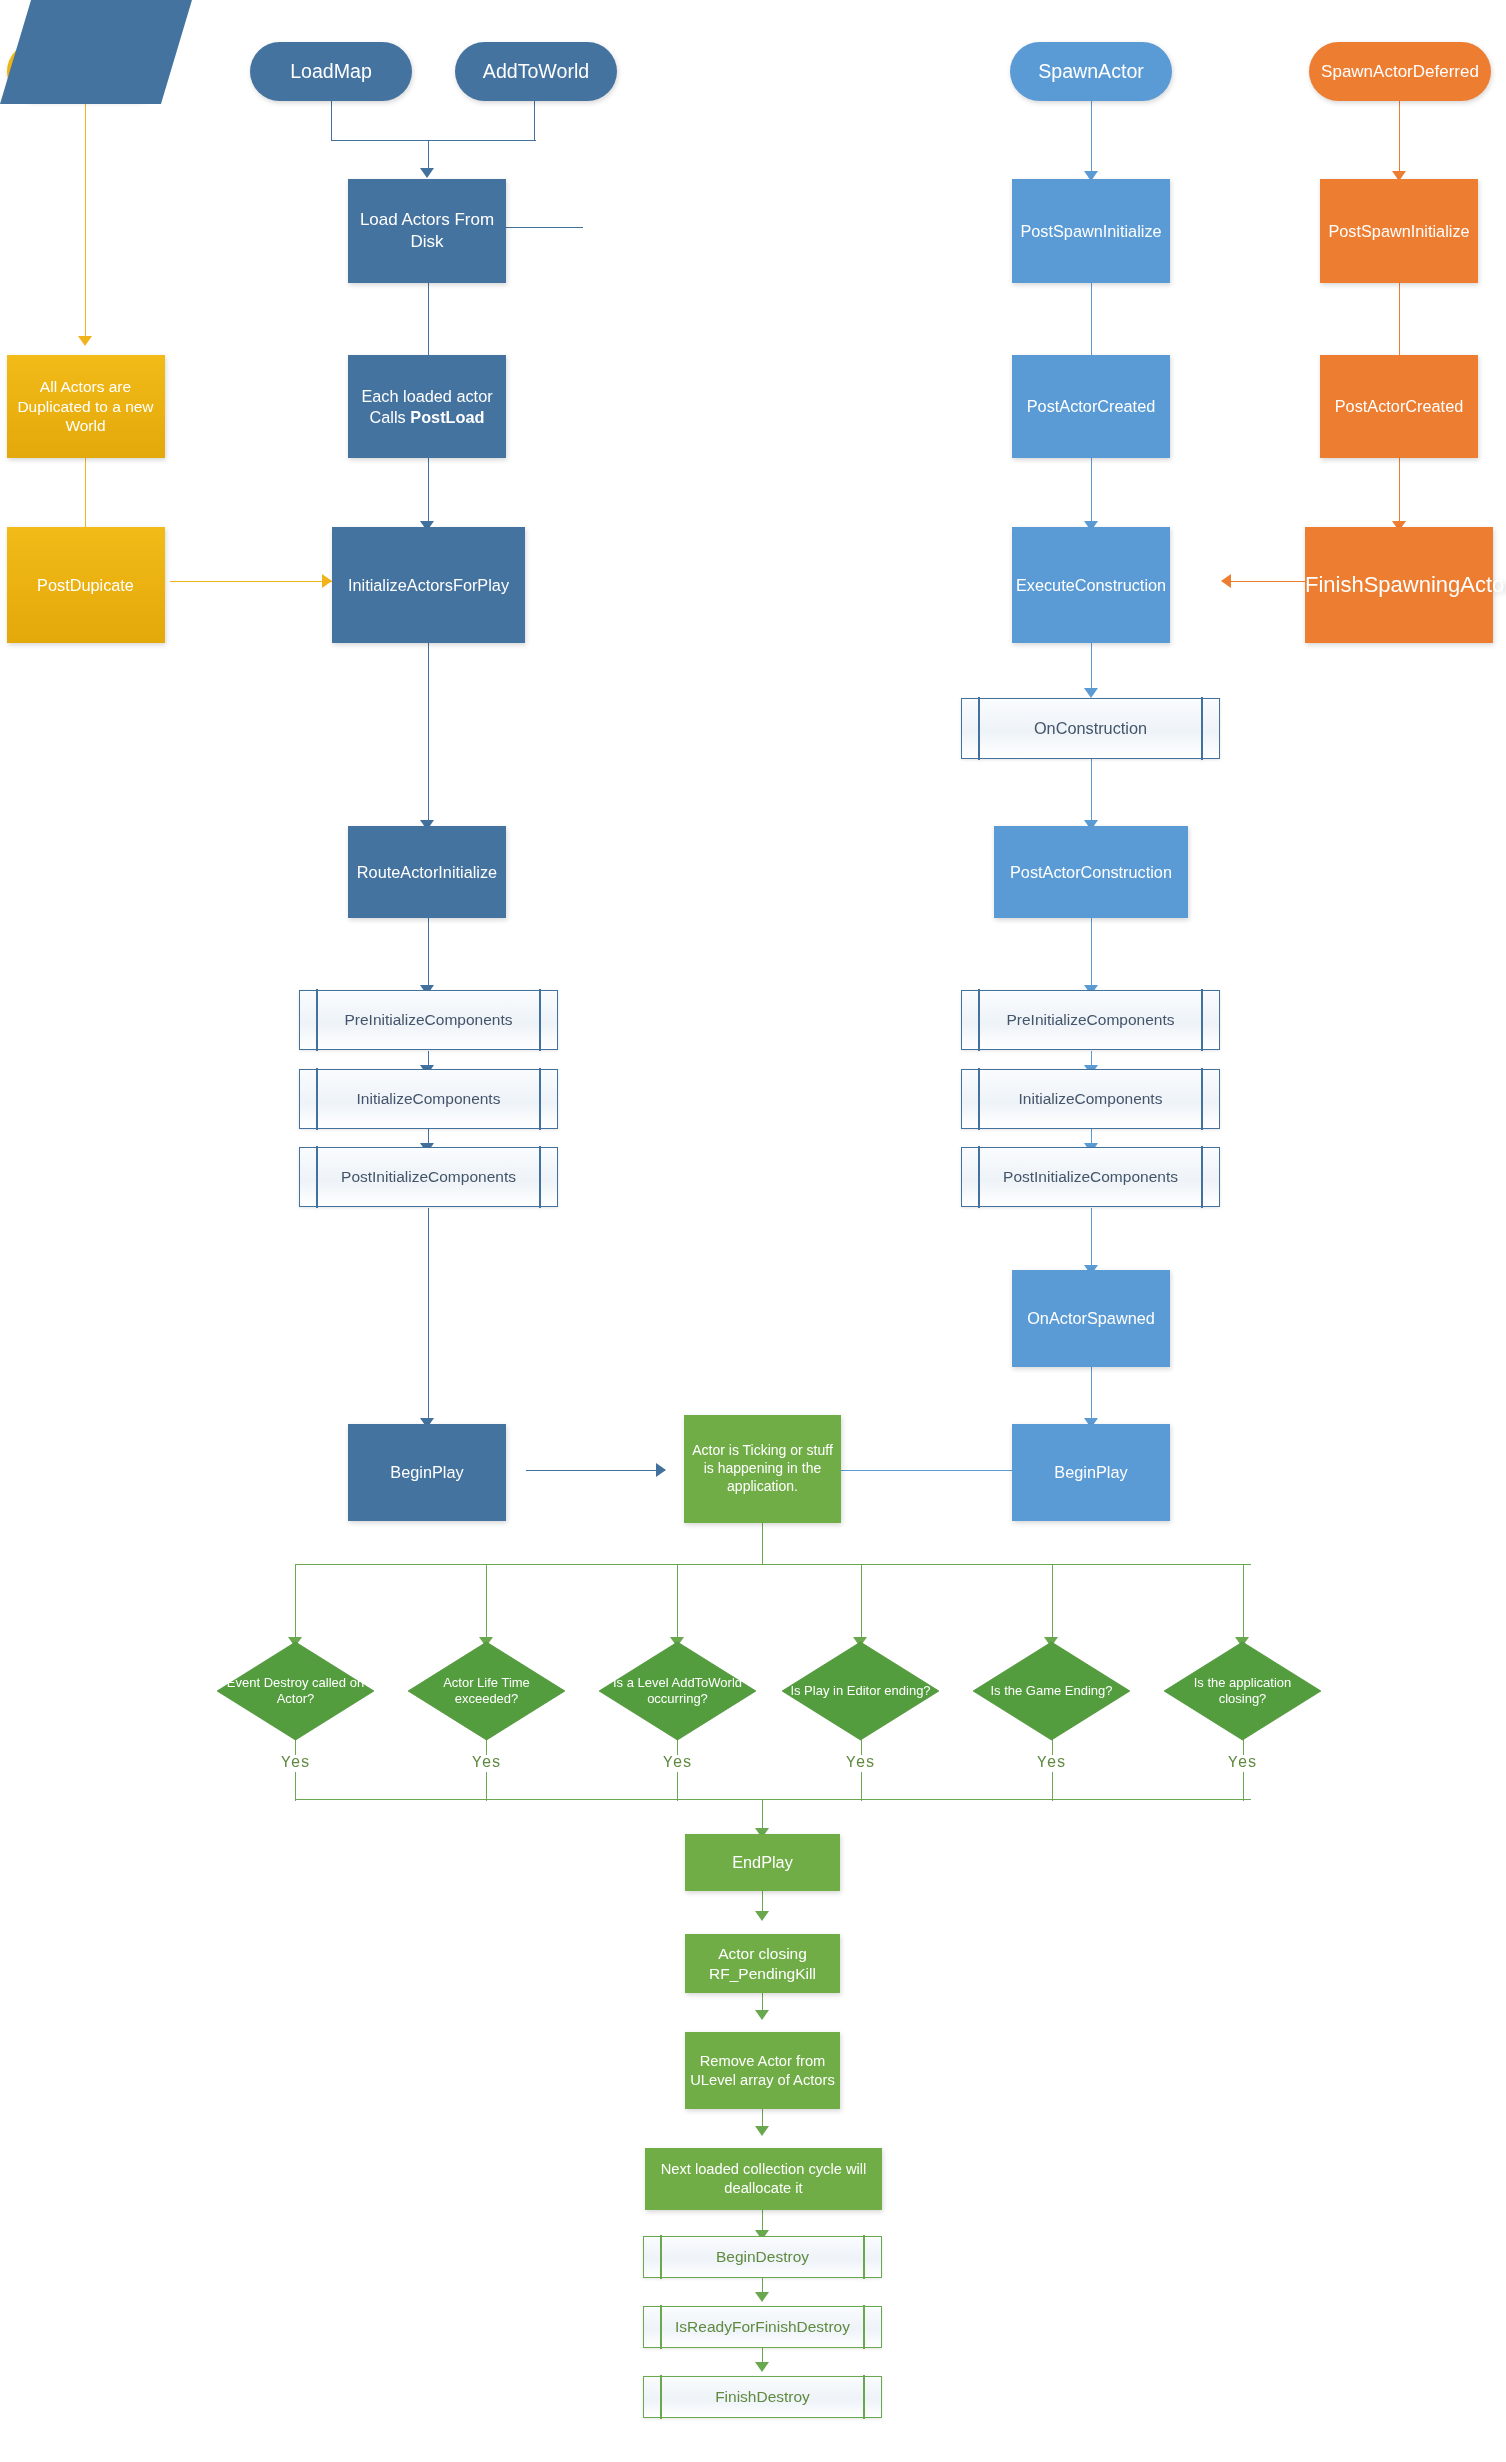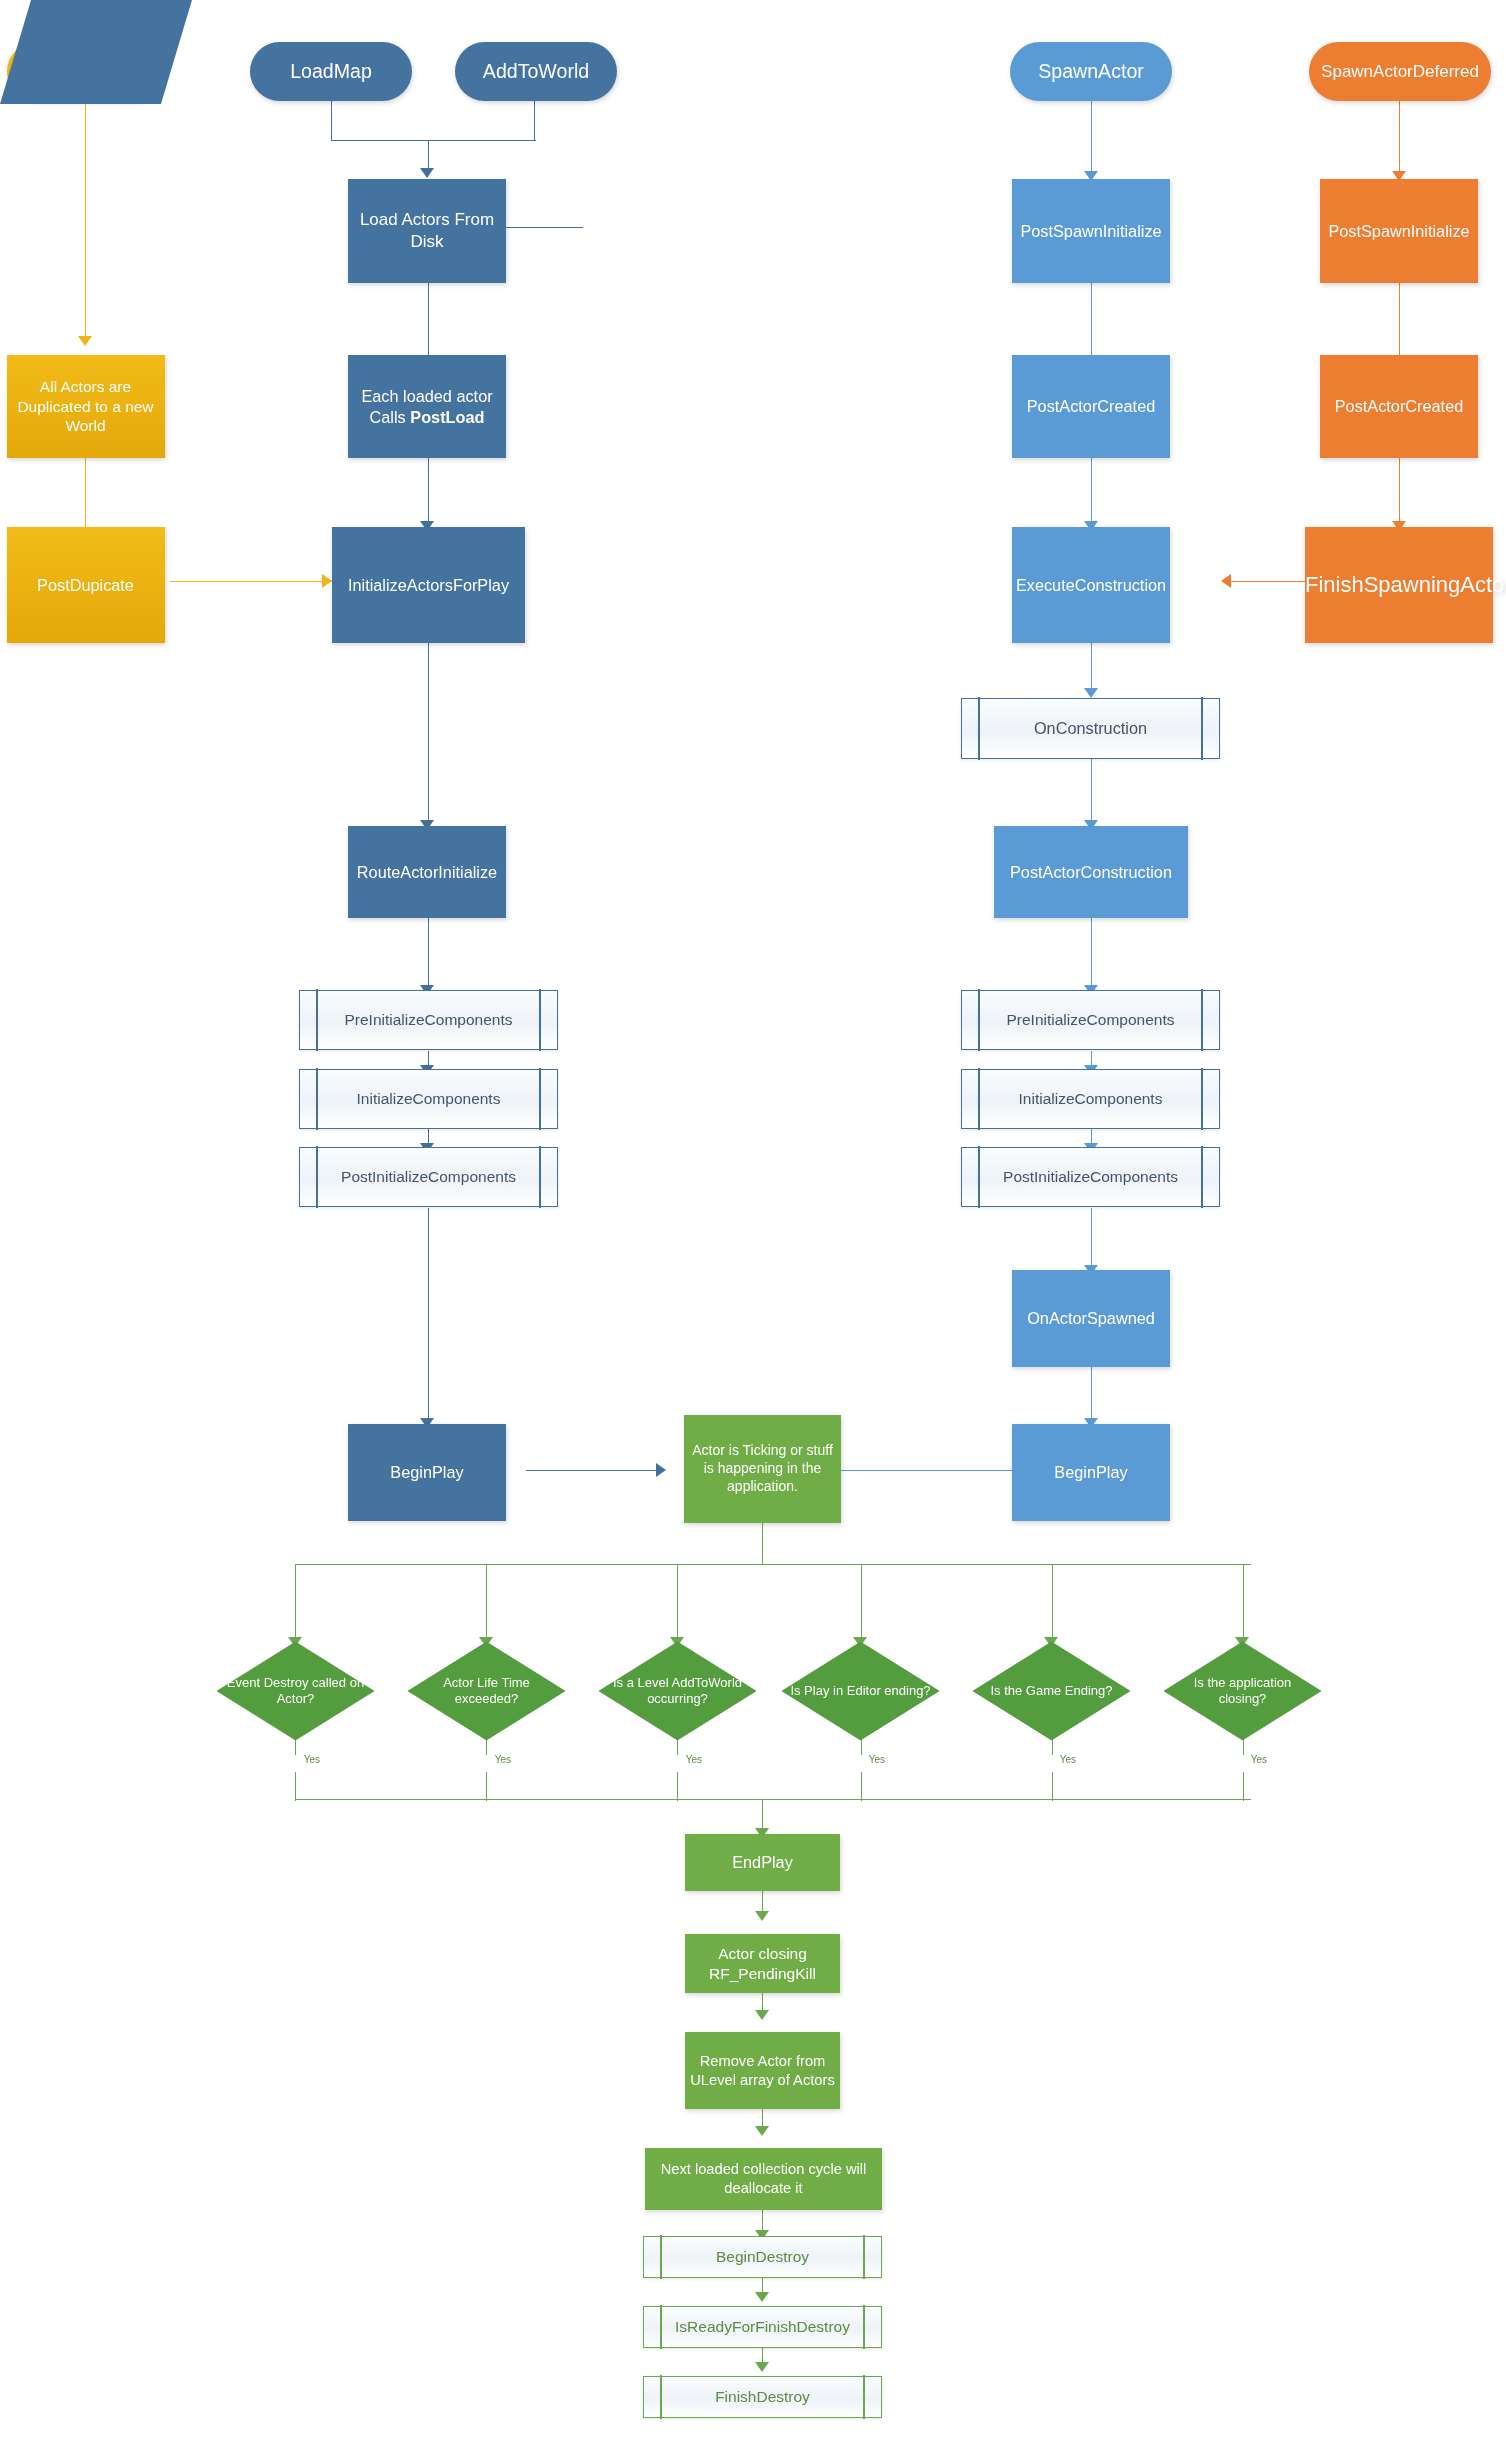--- a/index.html
+++ b/index.html
@@ -69,21 +69,21 @@
   .ah-l{ border-left:7.3px solid transparent;border-right:7.3px solid transparent;border-top:10.6px solid #5b9bd5; }
   .ah-g{ border-left:7.3px solid transparent;border-right:7.3px solid transparent;border-top:10.6px solid #6aa84f; }
   .ah-y{ border-left:7.3px solid transparent;border-right:7.3px solid transparent;border-top:10.6px solid #f0b41a; }
   .ah-o{ border-left:7.3px solid transparent;border-right:7.3px solid transparent;border-top:10.6px solid #ed7d31; }
   .ah-r-d{ border-top:7.3px solid transparent;border-bottom:7.3px solid transparent;border-left:10.6px solid #41719c; }
   .ah-r-y{ border-top:7.3px solid transparent;border-bottom:7.3px solid transparent;border-left:10.6px solid #f0b41a; }
   .ah-lf-d{ border-top:7.3px solid transparent;border-bottom:7.3px solid transparent;border-right:10.6px solid #41719c; }
   .ah-lf-l{ border-top:7.3px solid transparent;border-bottom:7.3px solid transparent;border-right:10.6px solid #5b9bd5; }
   .ah-lf-o{ border-top:7.3px solid transparent;border-bottom:7.3px solid transparent;border-right:10.6px solid #ed7d31; }
 
-  .yes{ position:absolute; color:#5f8a3f; font-size:10px; text-align:right; }
+  .yes{ position:absolute; color:#5f8a3f; font-size:16px; text-align:center;font-family:Liberation Mono, monospace; }
 
   svg.shape{ position:absolute; overflow:visible; }
   .diamond-wrap{ position:absolute; }
   .diamond-wrap .txt{
     position:absolute; inset:0; display:flex; align-items:center; justify-content:center;
     color:#fff; text-align:center; line-height:1.25; padding:0 8.2px; box-sizing:border-box;
   }
 </style>
 </head>
 <body>

